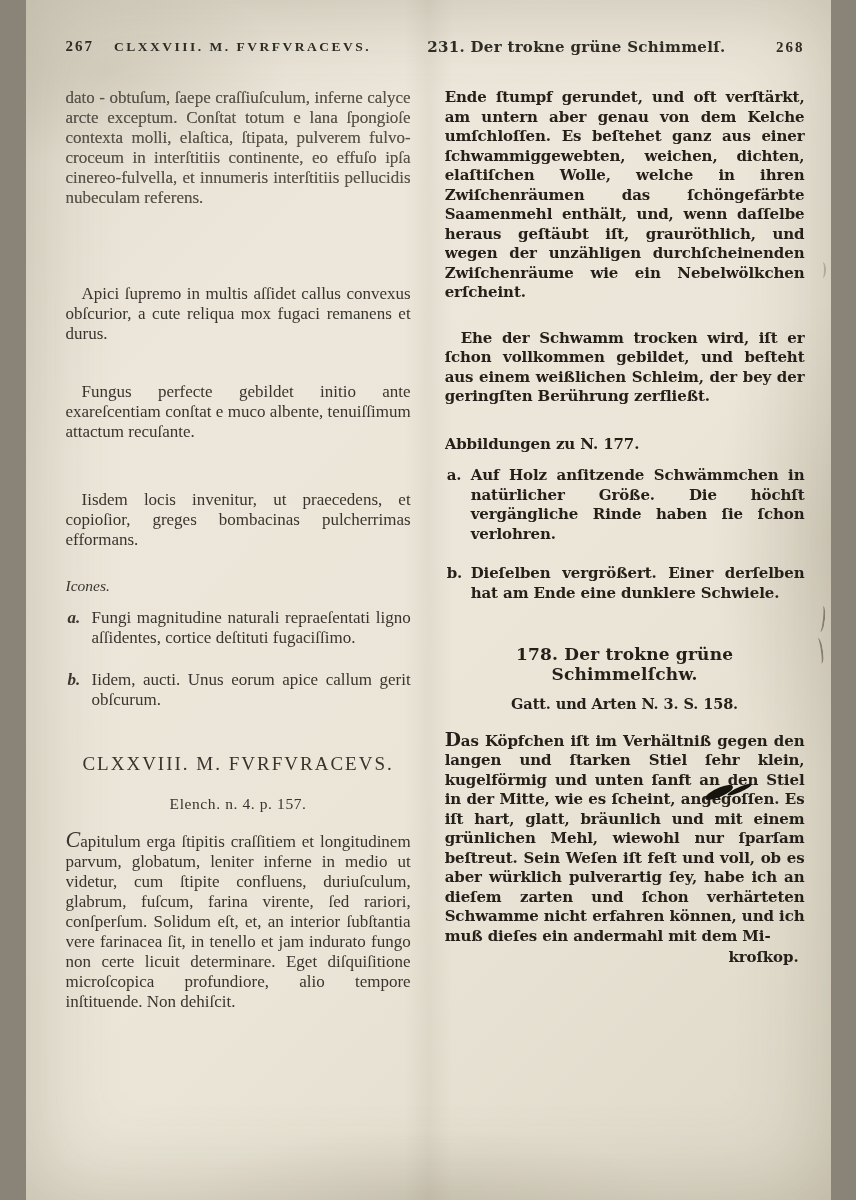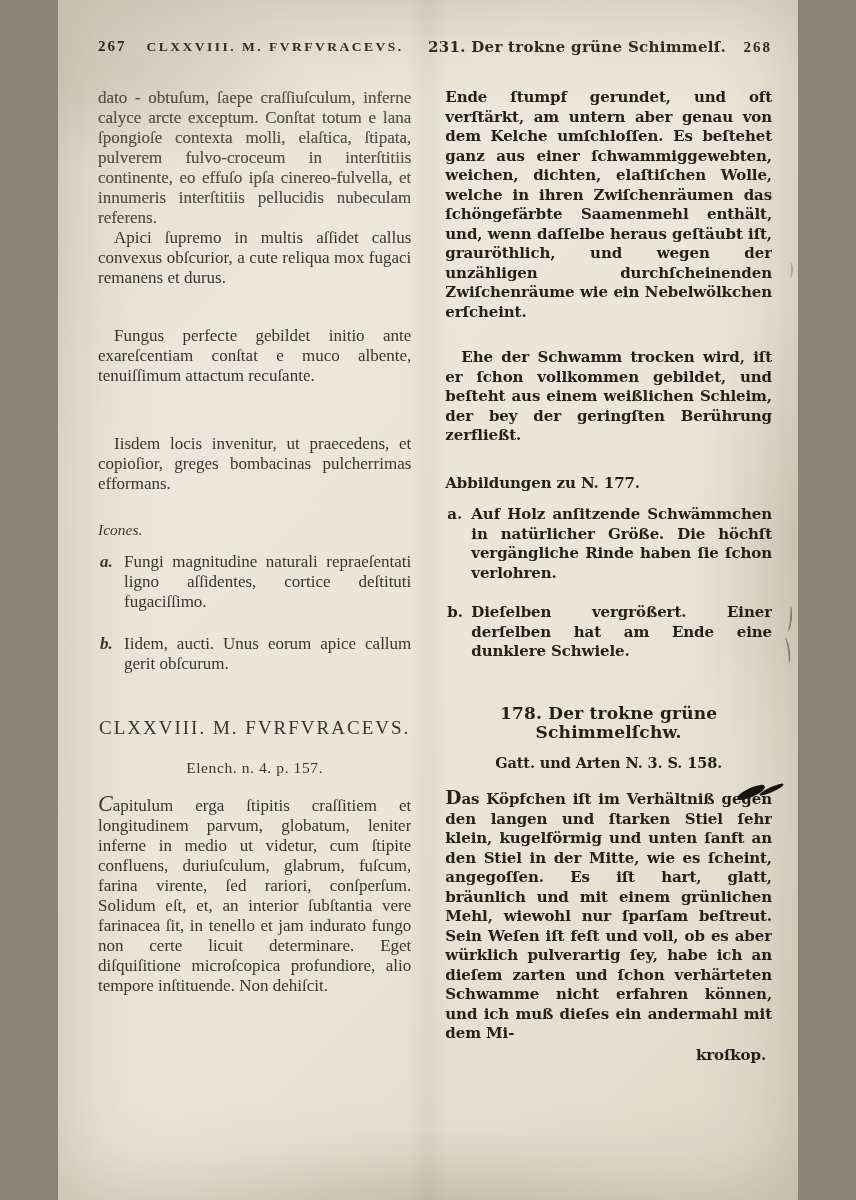--- a/index.html
+++ b/index.html
@@ -1,21 +1,21 @@
 <!DOCTYPE html>
 <html><head>
 <meta charset="utf-8">
 <style>
   * { margin: 0; padding: 0; box-sizing: border-box; }
   html, body { background: #8a8478; }
   body { display: flex; justify-content: center; }
 
   .page {
     position: relative;
-    width: 740px;
+    width: 805px;
     height: 1200px;
     overflow: hidden;
     background: linear-gradient(135deg, #e2ddcf 0%, #ece7da 25%, #eae5d7 60%, #ded8c8 100%);
     box-shadow: inset 0 0 90px rgba(95, 82, 58, 0.28);
     color: #2f2b25;
   }
   
   .page::before {
     content: "";
     position: absolute; inset: 0;
@@ -113,21 +113,21 @@
     <div class="rh-half rh-right fraktur">
       <span class="rh-title-de">231. Der trokne grüne Schimmelſ.</span>
       <span class="rh-pagenum">268</span>
     </div>
   </header>
 
   <div class="columns">
 
     <section class="col col-left latin">
       <p class="para faded">dato - obtuſum, ſaepe craſſiuſculum, inferne calyce arcte exceptum. Conſtat totum e lana ſpongioſe contexta molli, elaſtica, ſtipata, pulverem fulvo-croceum in interſtitiis continente, eo effuſo ipſa cinereo-fulvella, et innumeris interſtitiis pellucidis nubeculam referens.</p>
-      <p class="para indent" style="">Apici ſupremo in multis aſſidet callus convexus obſcurior, a cute reliqua mox fugaci remanens et durus.</p>
+      <p class="para indent" style="margin-top:76px">Apici ſupremo in multis aſſidet callus convexus obſcurior, a cute reliqua mox fugaci remanens et durus.</p>
       <p class="para indent" style="margin-top:38px">Fungus perfecte gebildet initio ante exareſcentiam conſtat e muco albente, tenuiſſimum attactum recuſante.</p>
       <p class="para indent" style="margin-top:48px">Iisdem locis invenitur, ut praecedens, et copioſior, greges bombacinas pulcherrimas efformans.</p>
 
       <div class="center-line icones-heading" style="margin-top:26px">Icones.</div>
 
       <div class="hang" style="margin-top:12px">
         <span class="lbl">a.</span>
         <span>Fungi magnitudine naturali repraeſentati ligno aſſidentes, cortice deſtituti fugaciſſimo.</span>
       </div>
       <div class="hang" style="margin-top:22px">

